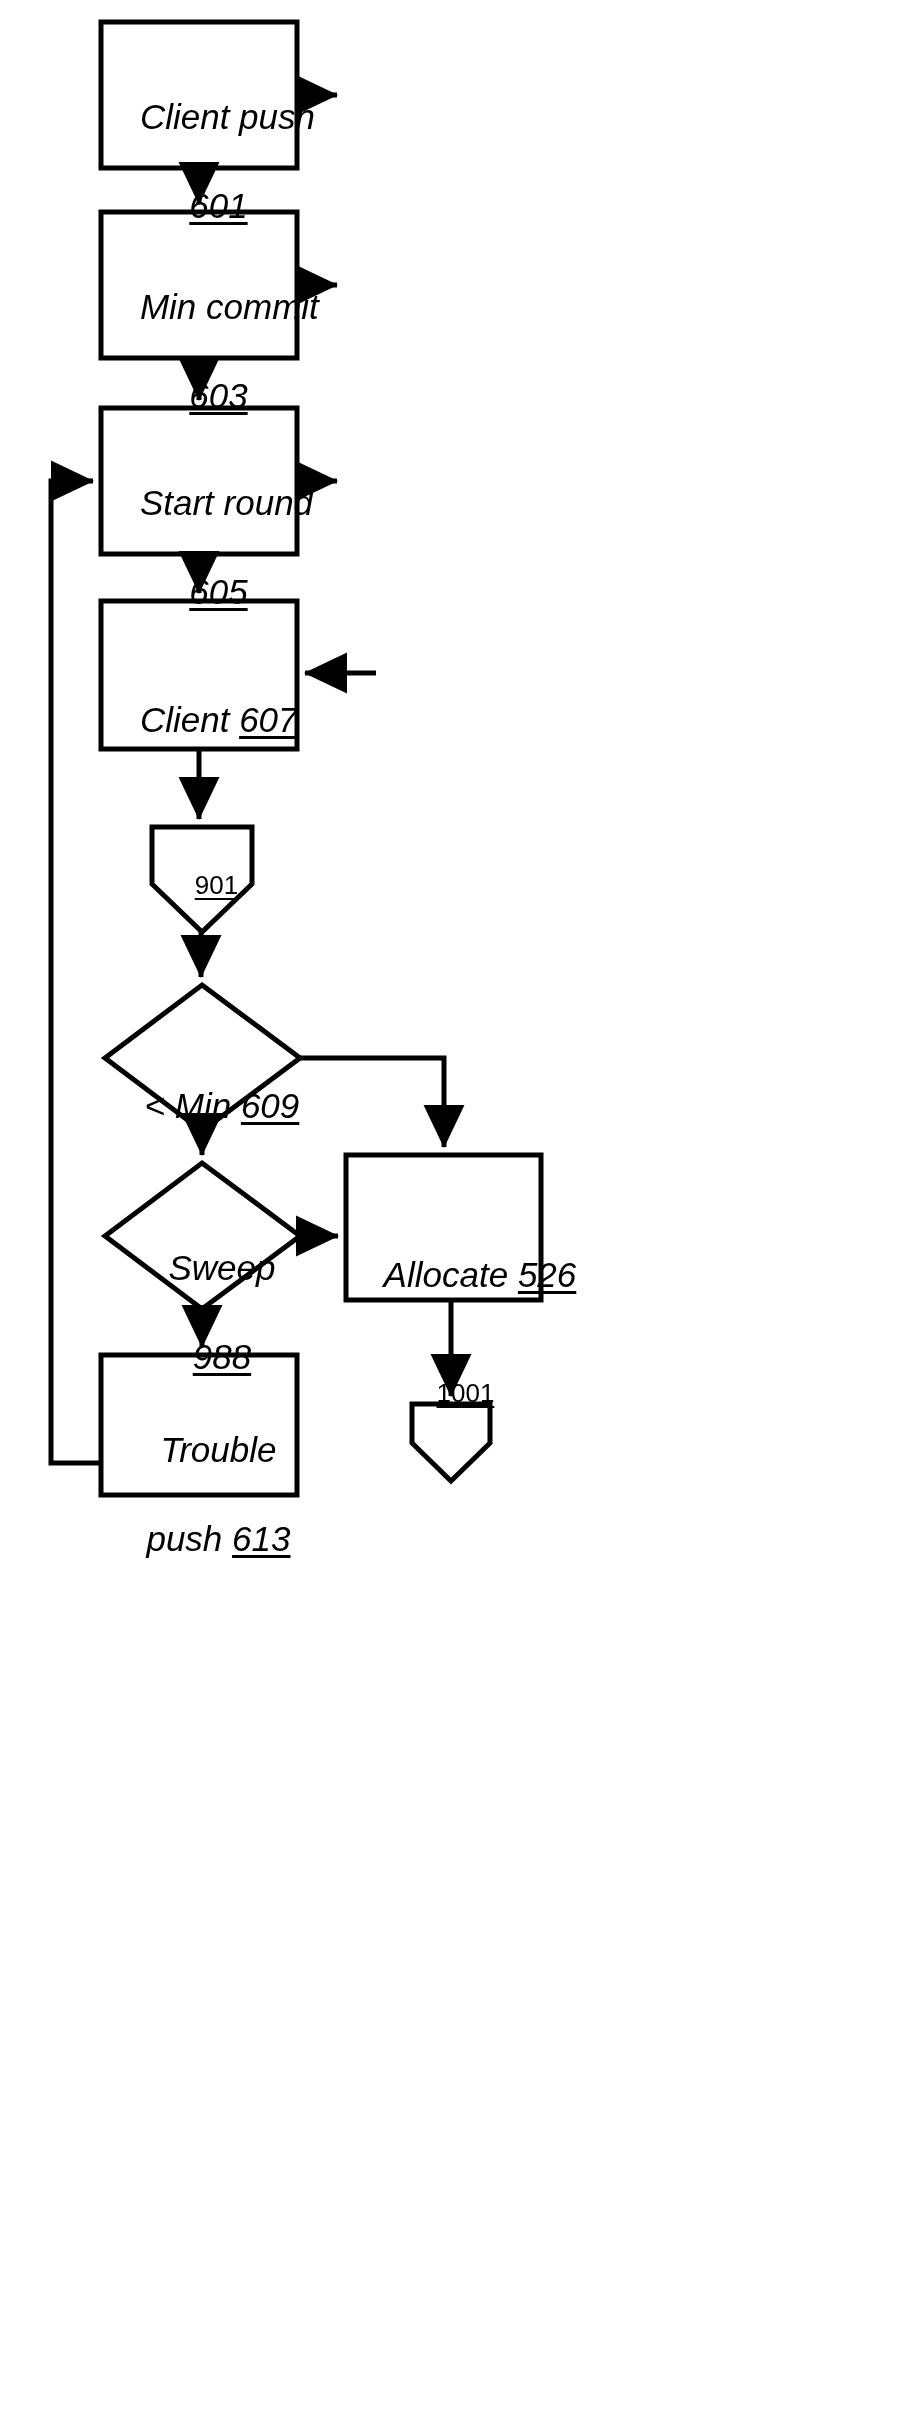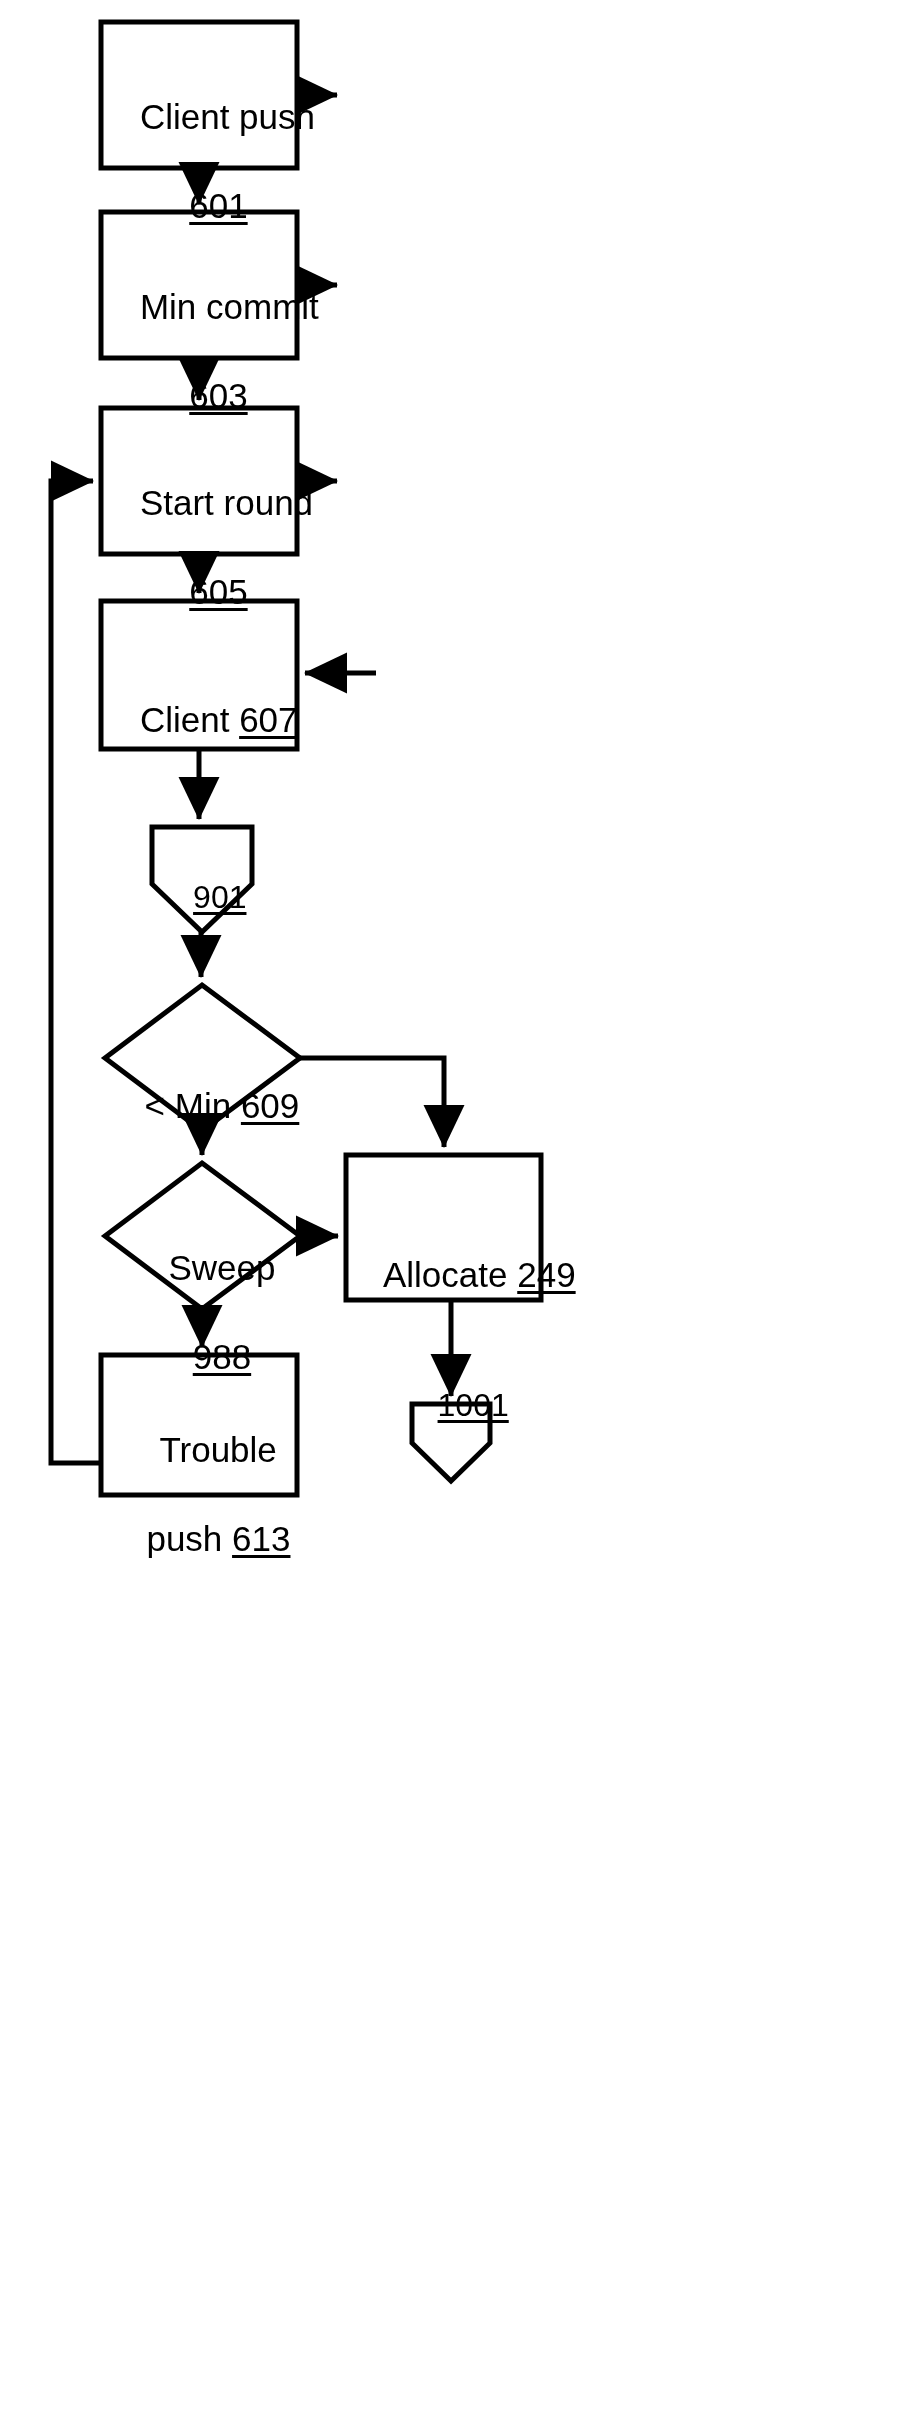--- a/index.html
+++ b/index.html
@@ -29,22 +29,22 @@
   }
   .node-label {
     position: absolute;
     text-align: center;
     color: #000000;
     line-height: 1.28;
     white-space: pre;
     pointer-events: none;
     font-family: "Liberation Sans", sans-serif;
   }
-  .lbl-big { font-size: 35px; }
-  .lbl-mid { font-size: 32px; }
+  .lbl-big { font-size: 35px; font-style: italic; }
+  .lbl-mid { font-size: 26px; }
   .ref { text-decoration: underline; text-underline-offset: 4px; text-align: right; }
 </style>
 </head>
 <body>
 
 <div id="canvas">
 
   <svg class="flow-svg" viewBox="0 0 900 2427" xmlns="http://www.w3.org/2000/svg">
     <defs>
       <marker id="arrowhead" markerWidth="9" markerHeight="9" refX="8.4" refY="4.5" orient="auto" markerUnits="strokeWidth">
@@ -133,21 +133,21 @@
   <div class="node-label lbl-big" style="left:105px; top:1039px; width:195px;">
     <span>&lt; Min</span><span> </span><span class="ref">609</span>
   </div>
 
   <div class="node-label lbl-big" style="left:105px; top:1201px; width:195px;">
     <span>Sweep</span><br>
     <span class="ref">988</span>
   </div>
 
   <div class="node-label lbl-big" style="left:346px; top:1208px; width:195px;">
-    <span>Allocate</span><span> </span><span class="ref">249</span>
+    <span>Allocate</span><span> </span><span class="ref">526</span>
   </div>
 
   <div class="node-label lbl-big" style="left:101px; top:1383px; width:196px;">
     <span>Trouble</span><br>
     <span>push</span><span> </span><span class="ref">613</span>
   </div>
 
   <div class="node-label lbl-mid" style="left:402px; top:1344px; width:98px;">
     <span class="ref">1001</span>
   </div>

